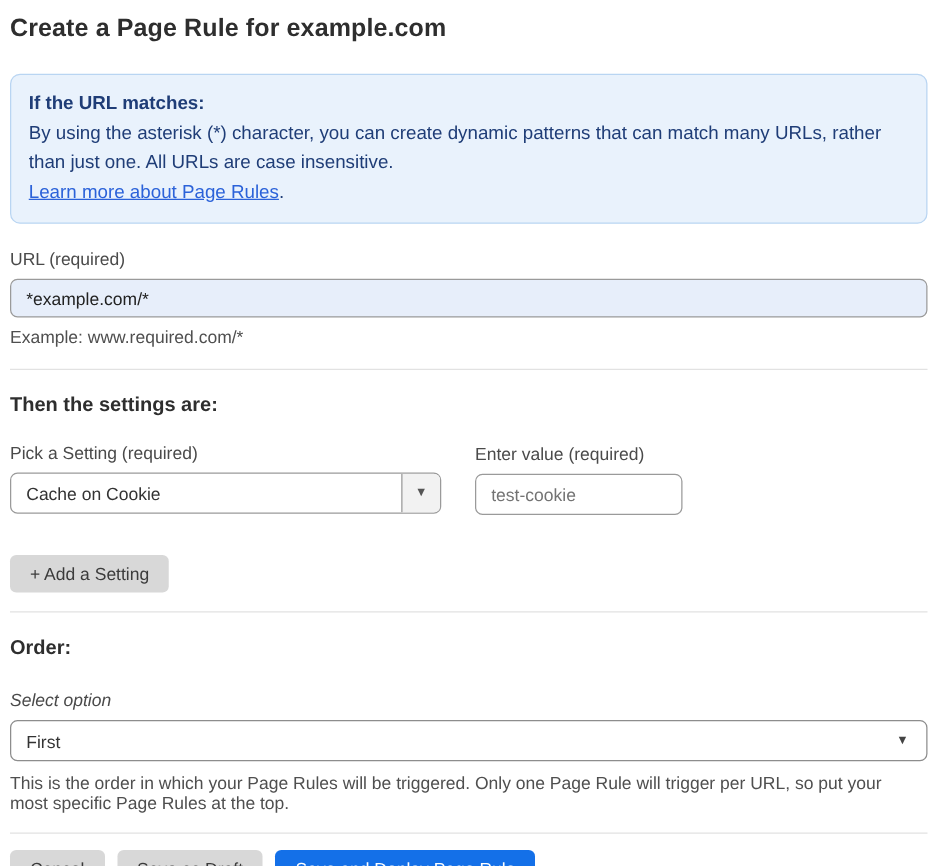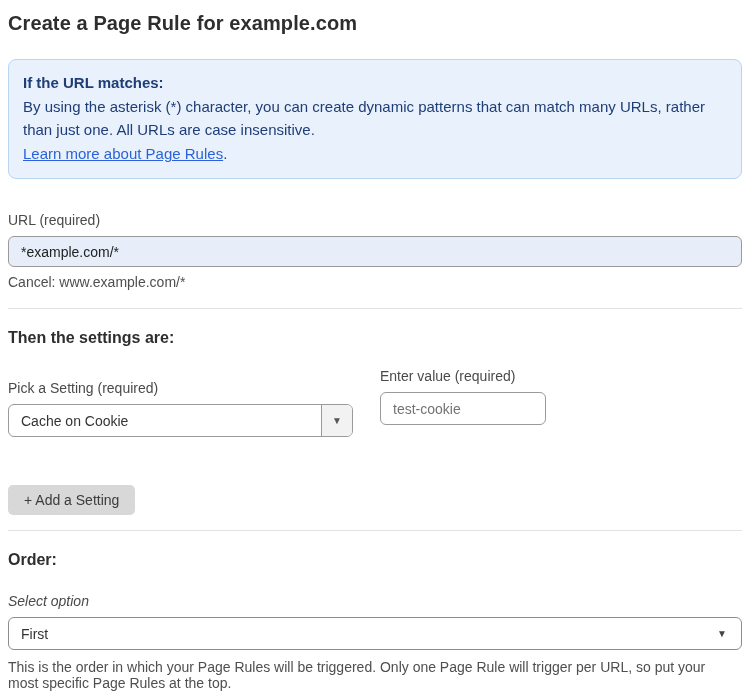--- a/index.html
+++ b/index.html
@@ -34,21 +34,21 @@
   .info-body { margin-top: 1px; max-width: 700px; }
   .info-link-line { margin-top: 1px; }
   .info-link {
     color: #2b62d9;
     text-decoration: underline;
     cursor: pointer;
   }
   .info-period { color: #1f3d77; }
 
   .field-label {
-    margin-top: 33px;
+    margin-top: 20px;
     font-size: 14px;
     color: #4a4a4a;
   }
 
   .url-input {
     display: block;
     margin-top: 8px;
     width: 100%;
     height: 31px;
     background: #e7eefa;
@@ -138,21 +138,21 @@
     border: none;
     border-radius: 5px;
     font-family: "Liberation Sans", sans-serif;
     font-size: 14px;
     cursor: pointer;
     padding: 0 16px;
   }
   .btn-gray { background: #d8d8d8; color: #3b3b3b; }
   .btn-blue { background: #1470e8; color: #ffffff; }
 
-  .add-setting-btn { margin-top: 48px; }
+  .add-setting-btn { margin-top: 32px; }
 
   .order-select {
     margin-top: 8px;
     width: 100%;
     height: 33px;
     background: #ffffff;
     border: 1px solid #8d8d8d;
     border-radius: 6px;
     display: flex;
     align-items: center;
@@ -192,21 +192,21 @@
   <h1 class="page-title">Create a Page Rule for example.com</h1>
 
   <div class="info-box">
     <div class="info-heading">If the URL matches:</div>
     <div class="info-body">By using the asterisk (*) character, you can create dynamic patterns that can match many URLs, rather than just one. All URLs are case insensitive.</div>
     <div class="info-link-line"><a class="info-link">Learn more about Page Rules</a><span class="info-period">.</span></div>
   </div>
 
   <div class="field-label">URL (required)</div>
   <input class="url-input" type="text" value="*example.com/*" style="">
-  <div class="hint-text">Cancel: www.example.com/*</div>
+  <div class="hint-text">Example: www.required.com/*</div>
 
   <hr class="divider">
 
   <div class="section-heading">Then the settings are:</div>
 
   <div class="settings-row">
     <div class="settings-col-left">
       <div class="field-label">Pick a Setting (required)</div>
       <div class="select-box">
         <div class="select-box-value">Cache on Cookie</div>

